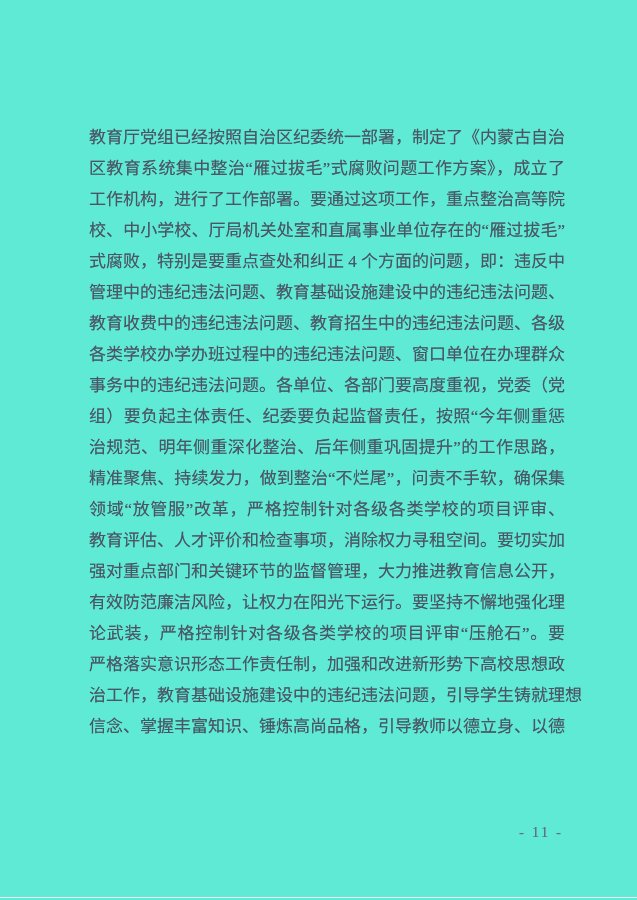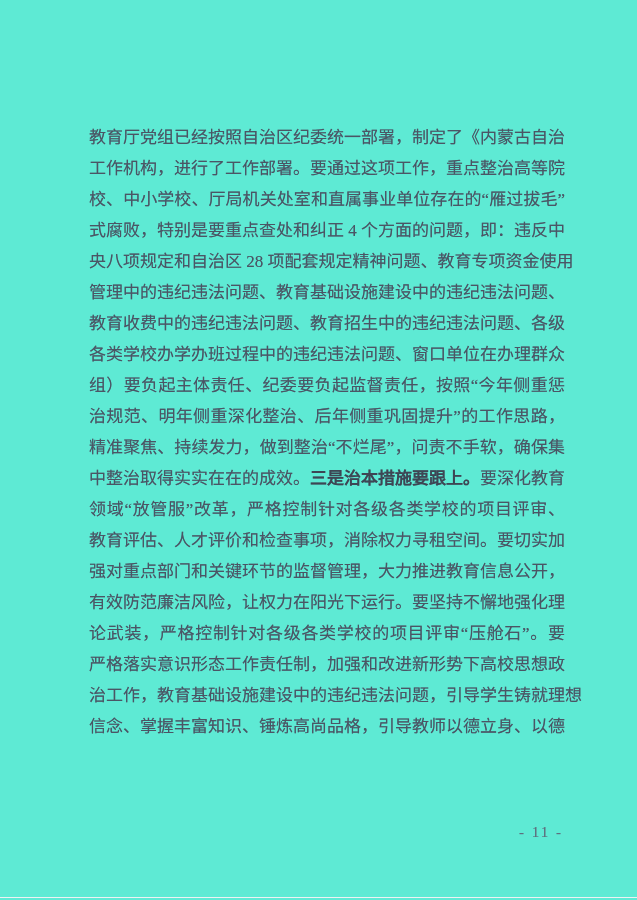--- a/index.html
+++ b/index.html
@@ -55,33 +55,31 @@
     background: #eef1f2;
   }
 </style>
 </head>
 <body>
 
 <div class="page">
 
   <div class="text-block">
     <div class="line">教育厅党组已经按照自治区纪委统一部署，制定了《内蒙古自治</div>
+    <div class="line">区教育系统集中整治“雁过拔毛”式腐败问题工作方案》，成立了</div>
     <div class="line">工作机构，进行了工作部署。要通过这项工作，重点整治高等院</div>
     <div class="line">校、中小学校、厅局机关处室和直属事业单位存在的“雁过拔毛”</div>
     <div class="line">式腐败，特别是要重点查处和纠正 4 个方面的问题，即：违反中</div>
-    <div class="line">央八项规定和自治区 28 项配套规定精神问题、教育专项资金使用</div>
     <div class="line">管理中的违纪违法问题、教育基础设施建设中的违纪违法问题、</div>
     <div class="line">教育收费中的违纪违法问题、教育招生中的违纪违法问题、各级</div>
     <div class="line">各类学校办学办班过程中的违纪违法问题、窗口单位在办理群众</div>
+    <div class="line">事务中的违纪违法问题。各单位、各部门要高度重视，党委（党</div>
     <div class="line">组）要负起主体责任、纪委要负起监督责任，按照“今年侧重惩</div>
     <div class="line">治规范、明年侧重深化整治、后年侧重巩固提升”的工作思路，</div>
     <div class="line">精准聚焦、持续发力，做到整治“不烂尾”，问责不手软，确保集</div>
-    <div class="line">
-      <span>中整治取得实实在在的成效。</span><span class="bold">三是治本措施要跟上。</span><span>要深化教育</span>
-    </div>
     <div class="line">领域“放管服”改革，严格控制针对各级各类学校的项目评审、</div>
     <div class="line">教育评估、人才评价和检查事项，消除权力寻租空间。要切实加</div>
     <div class="line">强对重点部门和关键环节的监督管理，大力推进教育信息公开，</div>
     <div class="line">有效防范廉洁风险，让权力在阳光下运行。要坚持不懈地强化理</div>
     <div class="line">论武装，严格控制针对各级各类学校的项目评审“压舱石”。要</div>
     <div class="line">严格落实意识形态工作责任制，加强和改进新形势下高校思想政</div>
     <div class="line">治工作，教育基础设施建设中的违纪违法问题，引导学生铸就理想</div>
     <div class="line">信念、掌握丰富知识、锤炼高尚品格，引导教师以德立身、以德</div>
   </div>
 

